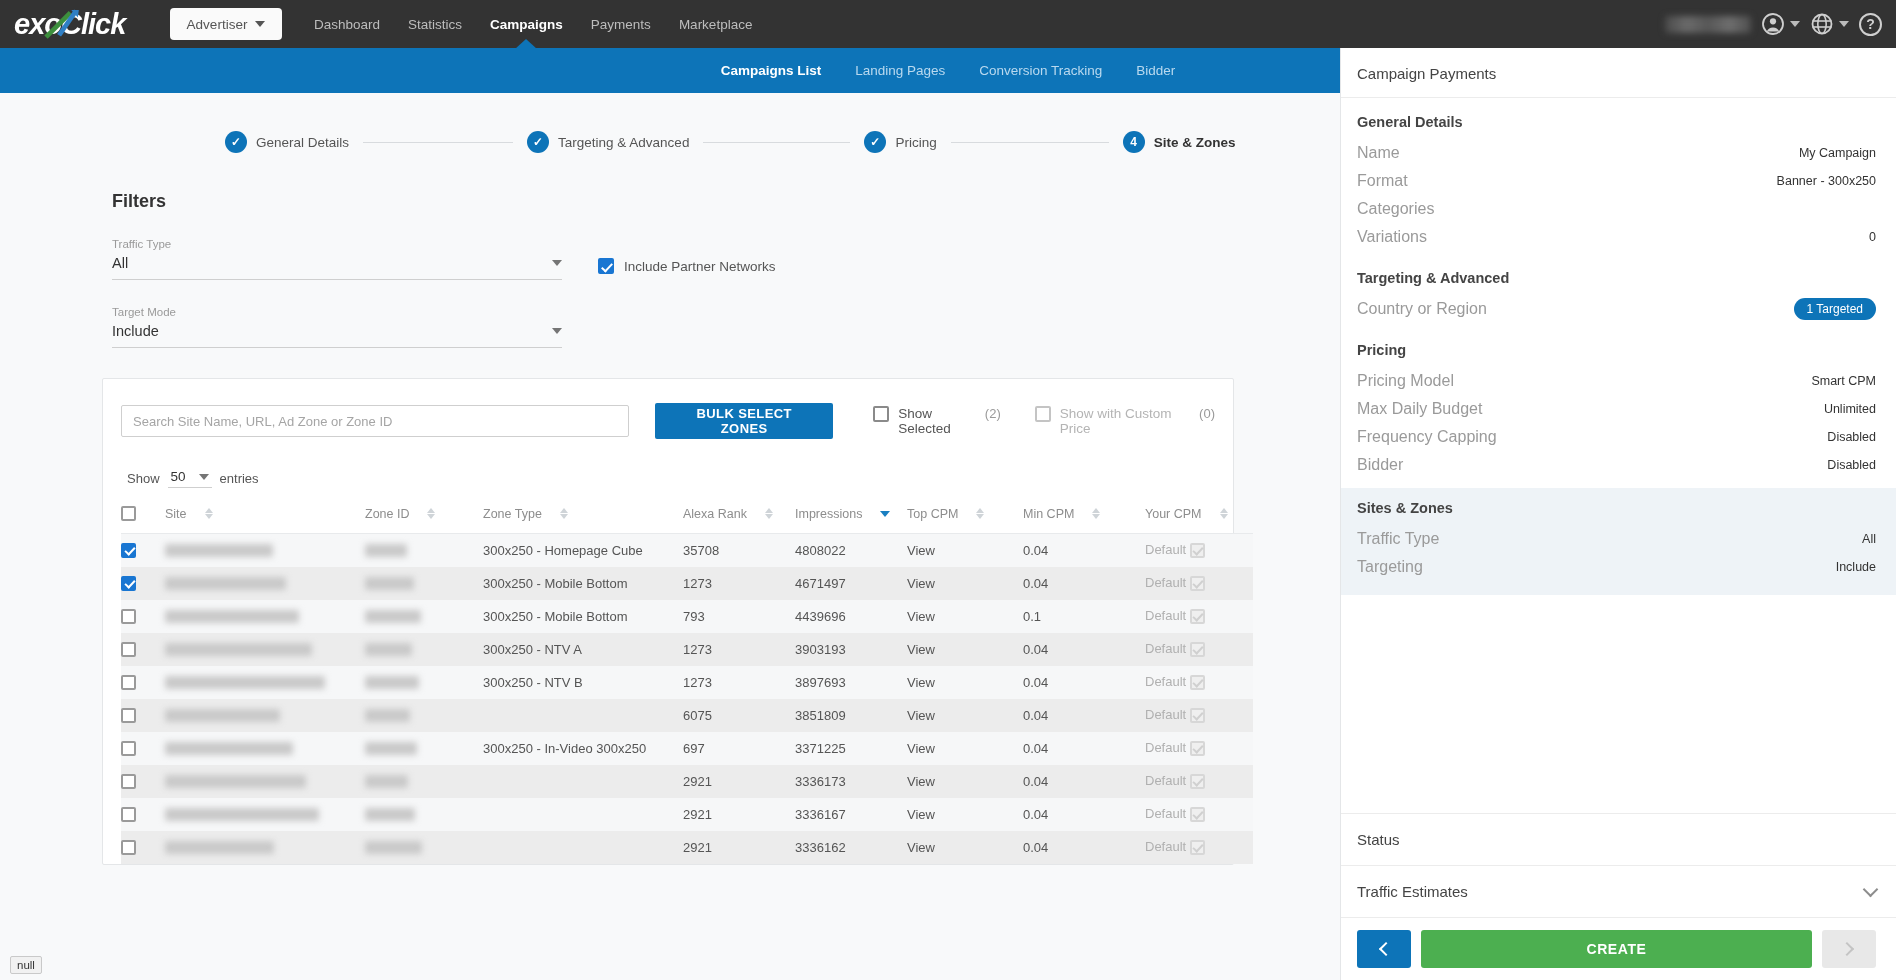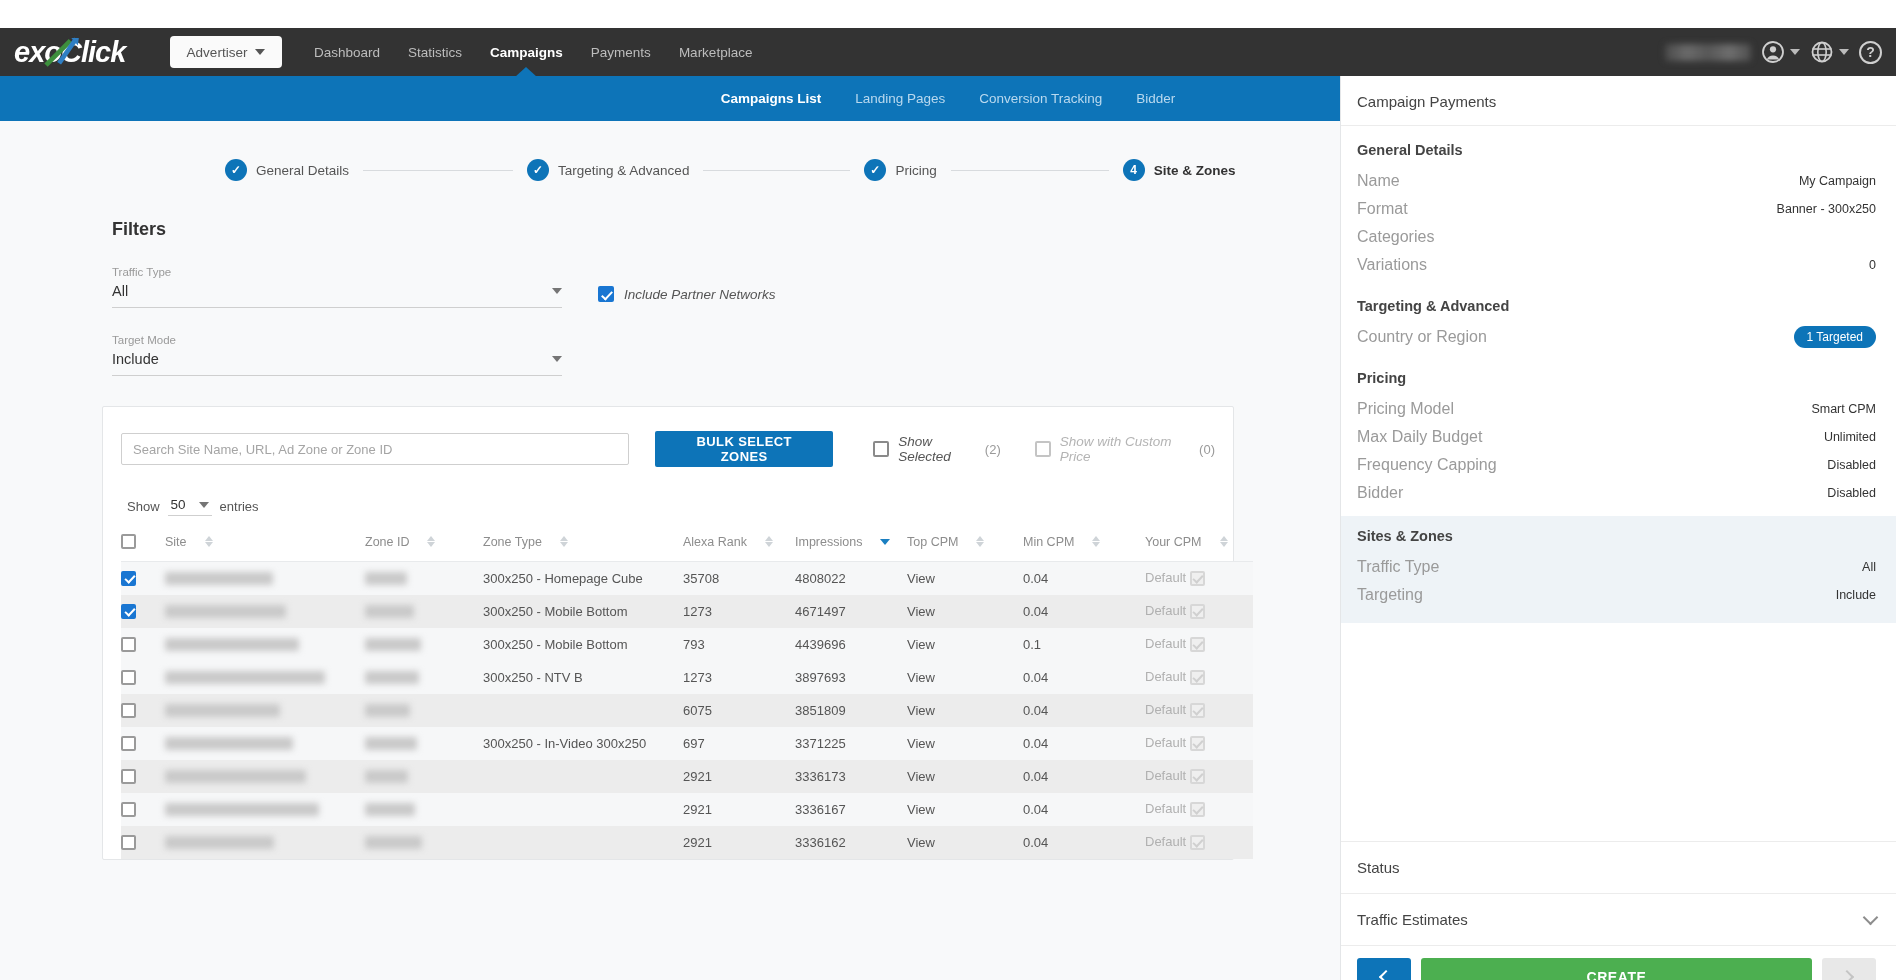--- a/index.html
+++ b/index.html
@@ -2,21 +2,21 @@
 <html><head>
 <meta charset="utf-8">
 <style>
   * { box-sizing: border-box; margin: 0; padding: 0; }
   html, body {
     width: 1896px; height: 980px;
     font-family: "Liberation Sans", sans-serif;
     background: #ffffff;
     overflow: hidden;
   }
-  .app { position: relative; width: 1896px; height: 741px; background: #f8f9fa; margin-top: 28px; }
+  .app { position: relative; width: 1896px; height: 741px; background: #f8f9fa; }
 
   
   .topbar {
     position: absolute; left:0; top:0; width:1896px; height:48px;
     background:#333333; display:flex; align-items:center;
   }
   .logo { margin-left:14px; width:130px; height:34px; position:relative; }
   .logo-text {
     font-size:29px; font-weight:bold; color:#ffffff; font-style:italic;
     letter-spacing:-1px; line-height:34px; font-family:"Liberation Sans",sans-serif;
@@ -93,21 +93,21 @@
   .cb-row { display:flex; align-items:center; gap:10px; margin-left:36px; padding-bottom:6px; cursor:pointer; }
   .cb {
     width:16px;height:16px;border:2px solid #8a8a8a;border-radius:2px;background:#fff;flex:none;position:relative;
   }
   .cb.checked { background:#1976d2; border-color:#1976d2; }
   .cb.checked::after {
     content:""; position:absolute; left:4px; top:0.5px; width:4px;height:9px;
     border:solid #fff; border-width:0 2px 2px 0; transform:rotate(43deg);
   }
   .cb.light { border-color:#c4c4c4; }
-  .cb-label { font-size:13.5px; color:#555;font-style:italic; }
+  .cb-label { font-size:13.5px; color:#555; }
   .cb-label.dim { color:#b4b4b4; }
   .cb-count { font-size:13px; color:#9a9a9a; margin-left:-4px; }
 
   
   .card {
     margin:30px 0 0 102px; width:1132px; background:#fff;
     border:1px solid #e4e6e8; border-radius:2px; padding:24px 18px 0 18px;
   }
   .card-top { display:flex; align-items:center; }
   .search-input {
@@ -115,21 +115,21 @@
     padding:0 11px;font-size:13px;color:#0c4a6e;outline:none;background:#fff;
     font-family:Liberation Sans, sans-serif;
   }
   .search-input::placeholder { color:#a5a5a5; }
   .bulk-btn {
     margin-left:26px;height:36px;background:#0d74b8;color:#fff;border:none;border-radius:2px;
     font-size:13px;font-weight:bold;letter-spacing:.4px;padding:0 20px;cursor:pointer;
     font-family:"Liberation Sans",sans-serif;
   }
   .card-cbs { display:flex; align-items:center; margin-left:40px; gap:34px; }
-  .card-cb { display:flex; align-items:center; gap:9px; cursor:pointer; }
+  .card-cb { display:flex; gap:9px; cursor:pointer; }
 
   .show-entries { display:flex; align-items:center; gap:8px; margin:30px 0 0 6px; }
   .show-entries .lbl { font-size:13px; color:#555; }
   .entries-select {
     display:flex;align-items:center;gap:13px;border-bottom:1px solid #cfcfcf;
     padding:0 3px 3px 3px; cursor:pointer;
   }
   .entries-select .num { font-size:13.5px; color:#333; }
 
   
@@ -430,20 +430,35 @@
               <td>
                 <div class="blur-cell" style="width:56px"></div>
               </td>
               <td>300x250 - Mobile Bottom</td>
               <td>793</td>
               <td>4439696</td>
               <td>View</td>
               <td>0.1</td>
               <td><span class="default-txt">Default</span> <span class="cb-sm ghost"></span></td>
             </tr>
+            <tr class="even">
+              <td><span class="cb-sm"></span></td>
+              <td>
+                <div class="blur-cell" style="width:147px"></div>
+              </td>
+              <td>
+                <div class="blur-cell" style="width:47px"></div>
+              </td>
+              <td>300x250 - NTV A</td>
+              <td>1273</td>
+              <td>3903193</td>
+              <td>View</td>
+              <td>0.04</td>
+              <td><span class="default-txt">Default</span> <span class="cb-sm ghost"></span></td>
+            </tr>
             <tr class="odd">
               <td><span class="cb-sm"></span></td>
               <td>
                 <div class="blur-cell" style="width:160px"></div>
               </td>
               <td>
                 <div class="blur-cell" style="width:54px"></div>
               </td>
               <td>300x250 - NTV B</td>
               <td>1273</td>

